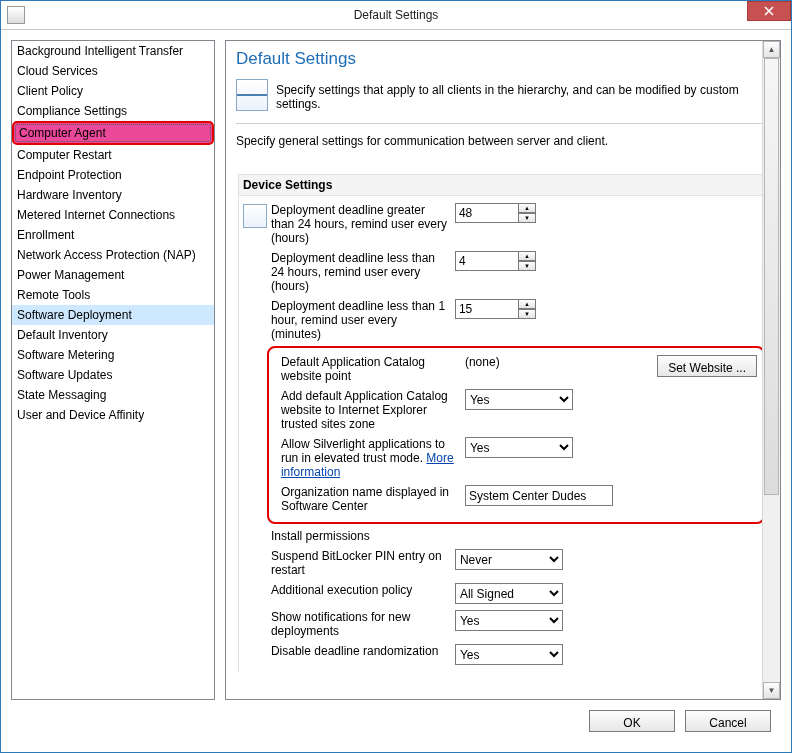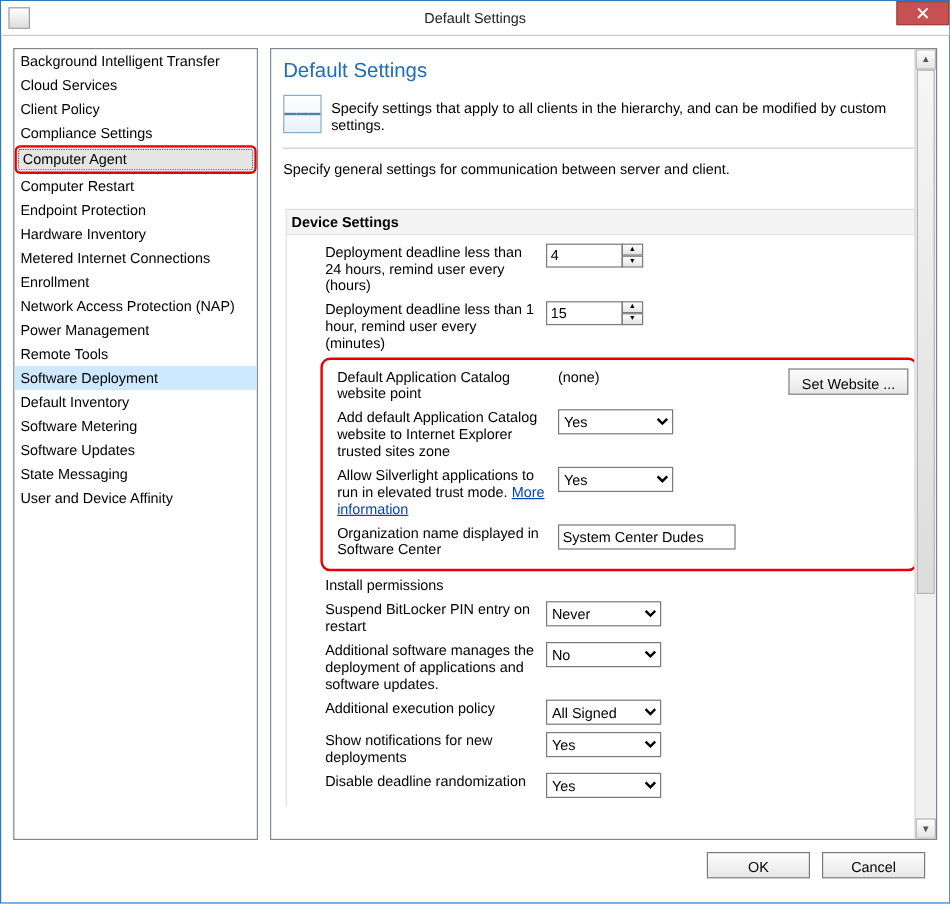--- a/index.html
+++ b/index.html
@@ -82,21 +82,21 @@
   .sidebar-item {
     padding: 3px 5px 3px 5px;
     white-space: nowrap;
     overflow: hidden;
     text-overflow: ellipsis;
     cursor: default;
   }
   .sidebar-item.selected-highlight {
     border: 2px solid #e30000;
     border-radius: 5px;
-    background: #e5e5e5;
+    background: #ec4899;
     outline: 1px dotted #555;
     outline-offset: -4px;
   }
   .sidebar-item.selected-blue {
     background: #cde8ff;
   }
   .content {
     flex: 1 1 auto;
     border: 1px solid #828790;
     display: flex;
@@ -202,21 +202,21 @@
   }
   .spinner .spin-btns div {
     width: 16px;
     flex:1;
     border: 1px solid #7a7a7a;
     background: linear-gradient(#fefefe,#e4e4e4);
     display:flex; align-items:center; justify-content:center;
     font-size:6px; line-height:6px;
   }
   select.combo {
-    width: 96px;
+    width: 108px;
     height: 21px;
     border: 1px solid #7a7a7a;
     font-family: inherit;
     font-size: 12px;
     background: #fff;
   }
   input.textfield {
     height: 19px;
     border: 1px solid #7a7a7a;
     padding: 0 3px;
@@ -334,20 +334,35 @@
           </div>
 
           <hr class="sep">
 
           <div class="section-label">Specify general settings for communication between server and client.</div>
 
           <div class="device-panel">
             <div class="device-header">Device Settings</div>
             <div class="settings-body">
 
+              <div class="setting-row">
+                <div class="icon-col">
+                    <div class="small-icon"></div>
+                  </div>
+                <div class="label-col">Deployment deadline greater than 24 hours, remind user every (hours)</div>
+                <div class="value-col">
+                  <span class="spinner">
+                    <input type="text" value="48" style="">
+                    <span class="spin-btns">
+                        <div>▲</div>
+                        <div>▼</div>
+                      </span>
+                  </span>
+                </div>
+              </div>
 
               <div class="setting-row">
                 <div class="icon-col"></div>
                 <div class="label-col">Deployment deadline less than 24 hours, remind user every (hours)</div>
                 <div class="value-col">
                   <span class="spinner">
                     <input type="text" value="4" style="">
                     <span class="spin-btns">
                         <div>▲</div>
                         <div>▼</div>
@@ -421,29 +436,20 @@
               <div class="setting-row">
                 <div class="icon-col"></div>
                 <div class="label-col">Suspend BitLocker PIN entry on restart</div>
                 <div class="value-col">
                   <select class="combo">
                     <option>Never</option>
                   </select>
                 </div>
               </div>
 
-              <div class="setting-row">
-                <div class="icon-col"></div>
-                <div class="label-col">Additional software manages the deployment of applications and software updates.</div>
-                <div class="value-col">
-                  <select class="combo">
-                    <option>No</option>
-                  </select>
-                </div>
-              </div>
 
               <div class="setting-row">
                 <div class="icon-col"></div>
                 <div class="label-col">Additional execution policy</div>
                 <div class="value-col">
                   <select class="combo">
                     <option>All Signed</option>
                   </select>
                 </div>
               </div>

